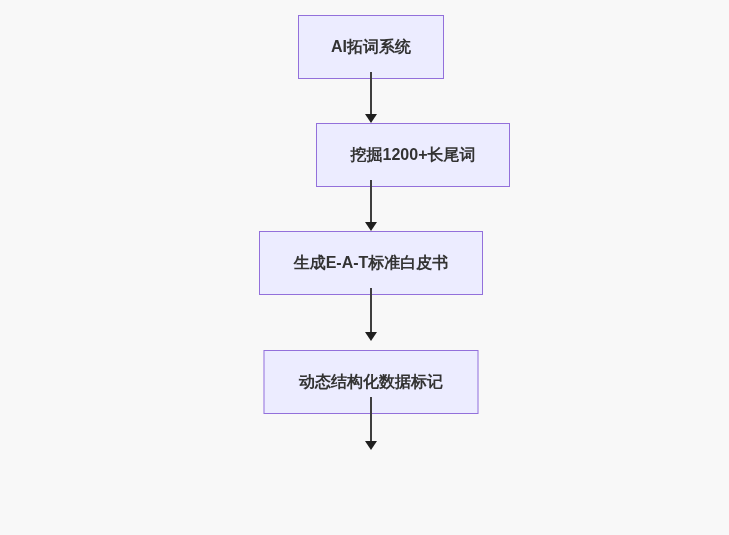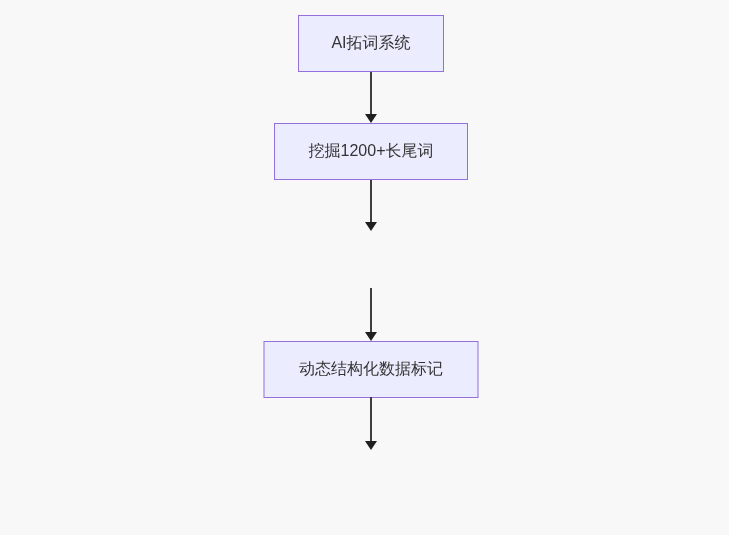--- a/index.html
+++ b/index.html
@@ -15,35 +15,36 @@
   }
   .canvas {
     position: relative;
     width: 729px;
     height: 535px;
   }
   .flow-node {
     position: absolute;
     left: 371px;
     transform: translateX(-50%);
-    height: 57px;
+    height: 64px;
     box-sizing: border-box;
     background: #ececff;
     border: 1.5px solid #9370db;
     display: flex;
     align-items: center;
     justify-content: center;
     color: #333333;
     font-size: 16px;
     white-space: nowrap;
+    font-weight: bold;
   }
   .n1 { top: 15px;  width: 146px; }
-  .n2 { top: 123px; width: 194px; }
+  .n2 { top: 123px; width: 194px; margin-left: 42px; }
   .n3 { top: 231px; width: 224px; }
-  .n4 { top: 341px; width: 215px; }
+  .n4 { top: 350px; width: 215px; }
   .n5 { top: 450px; width: 236px; }
 
   .flow-edge {
     position: absolute;
     left: 371px;
     transform: translateX(-50%);
     width: 14px;
   }
   .e1 { top: 72px;  height: 51px; }
   .e2 { top: 180px; height: 51px; }
@@ -87,20 +88,23 @@
 
   <div class="flow-node n2">
     <span>挖掘1200+长尾词</span>
   </div>
 
   <div class="flow-edge e2">
     <div class="edge-line"></div>
     <div class="edge-head"></div>
   </div>
 
+  <div class="flow-node n3">
+    <span>生成E-A-T标准白皮书</span>
+  </div>
 
   <div class="flow-edge e3">
     <div class="edge-line"></div>
     <div class="edge-head"></div>
   </div>
 
   <div class="flow-node n4">
     <span>动态结构化数据标记</span>
   </div>
 

